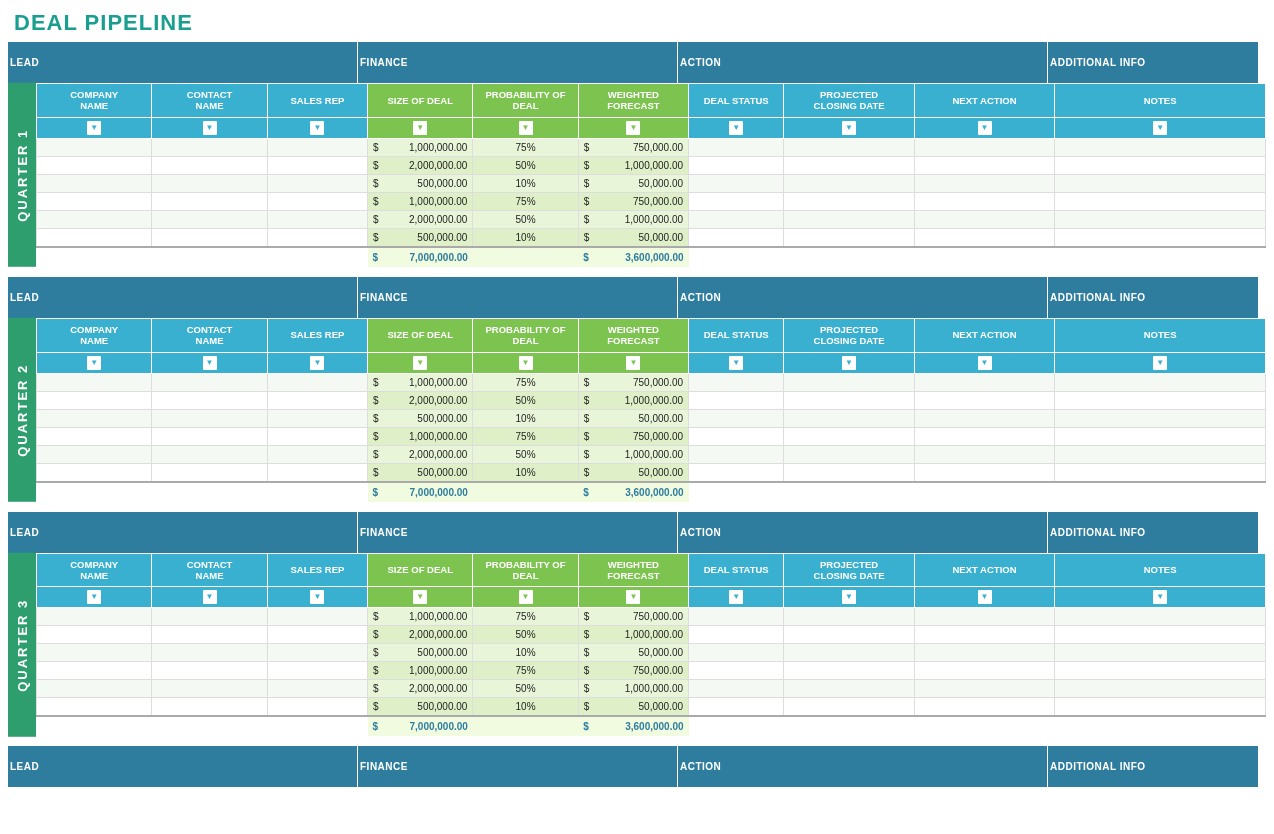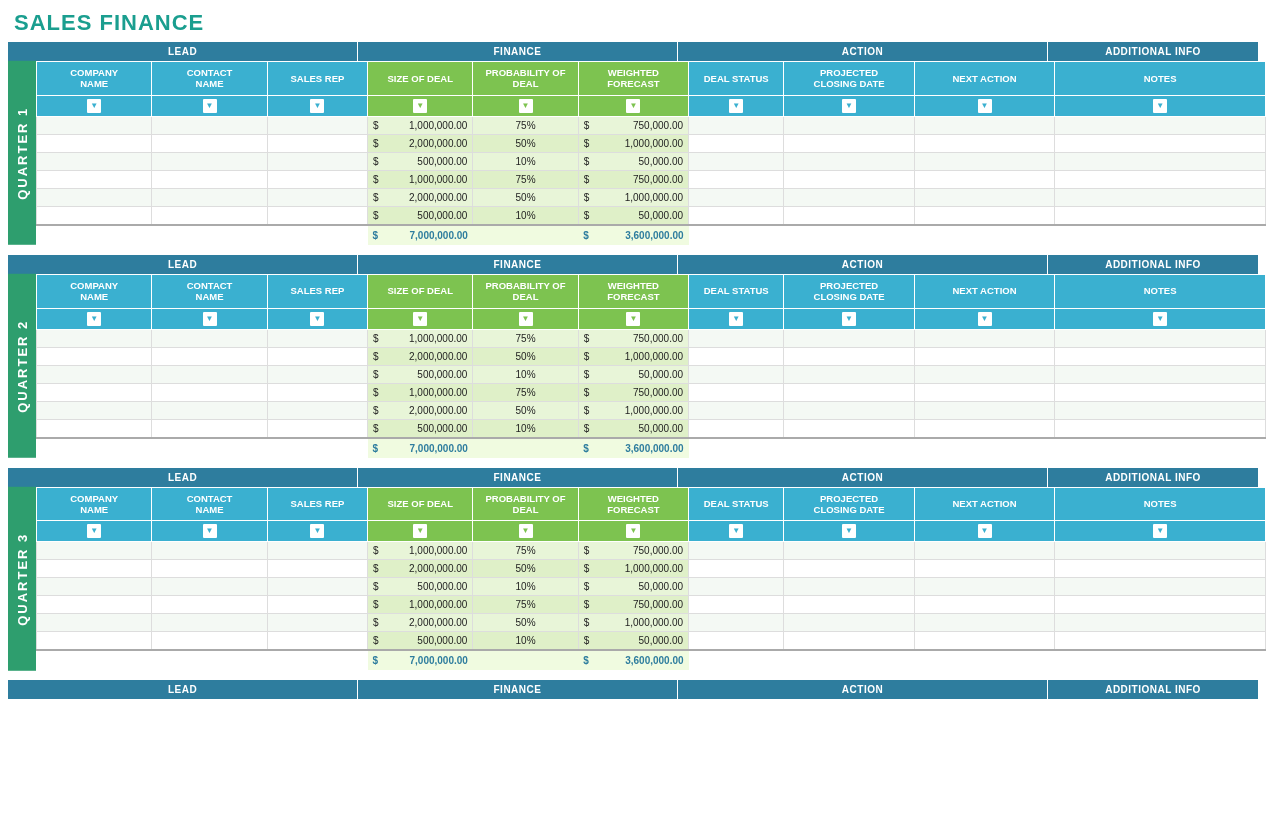--- a/index.html
+++ b/index.html
@@ -25,22 +25,22 @@
     
     .section-header {
       display: grid;
       grid-template-columns: 350px 320px 370px 210px;
       background: #fff;
     }
     .section-header-cell {
       background: #2e7d9e;
       color: #fff;
       font-weight: bold;
-      text-align: center;
-      padding: 4px 2px;
+      text-align: left;
+      padding: 15px 2px;
       font-size: 10px;
       letter-spacing: 0.5px;
       border-right: 1px solid #fff;
     }
     .section-header-cell:last-child { border-right: none; }
 
     
     .quarter-row {
       display: flex;
       flex-direction: row;
@@ -153,21 +153,21 @@
       padding: 4px 5px;
       font-weight: bold;
       font-size: 10px;
     }
     tr.total-row td.money { text-align: right; color: #2e7d9e; }
     tr.total-row td.finance-total { background: #f0fbe0; color: #2e7d9e; }
   </style>
 </head>
 <body>
 
-<div class="page-title">SALES FINANCE</div>
+<div class="page-title">DEAL PIPELINE</div>
 
 <div id="quarters-container">
     <div class="quarter-block">
       <div class="section-header" style="grid-template-columns: 350px 320px 370px 210px;">
         <div class="section-header-cell">LEAD</div>
         <div class="section-header-cell">FINANCE</div>
         <div class="section-header-cell">ACTION</div>
         <div class="section-header-cell">ADDITIONAL INFO</div>
       </div>
       <div class="quarter-row">

